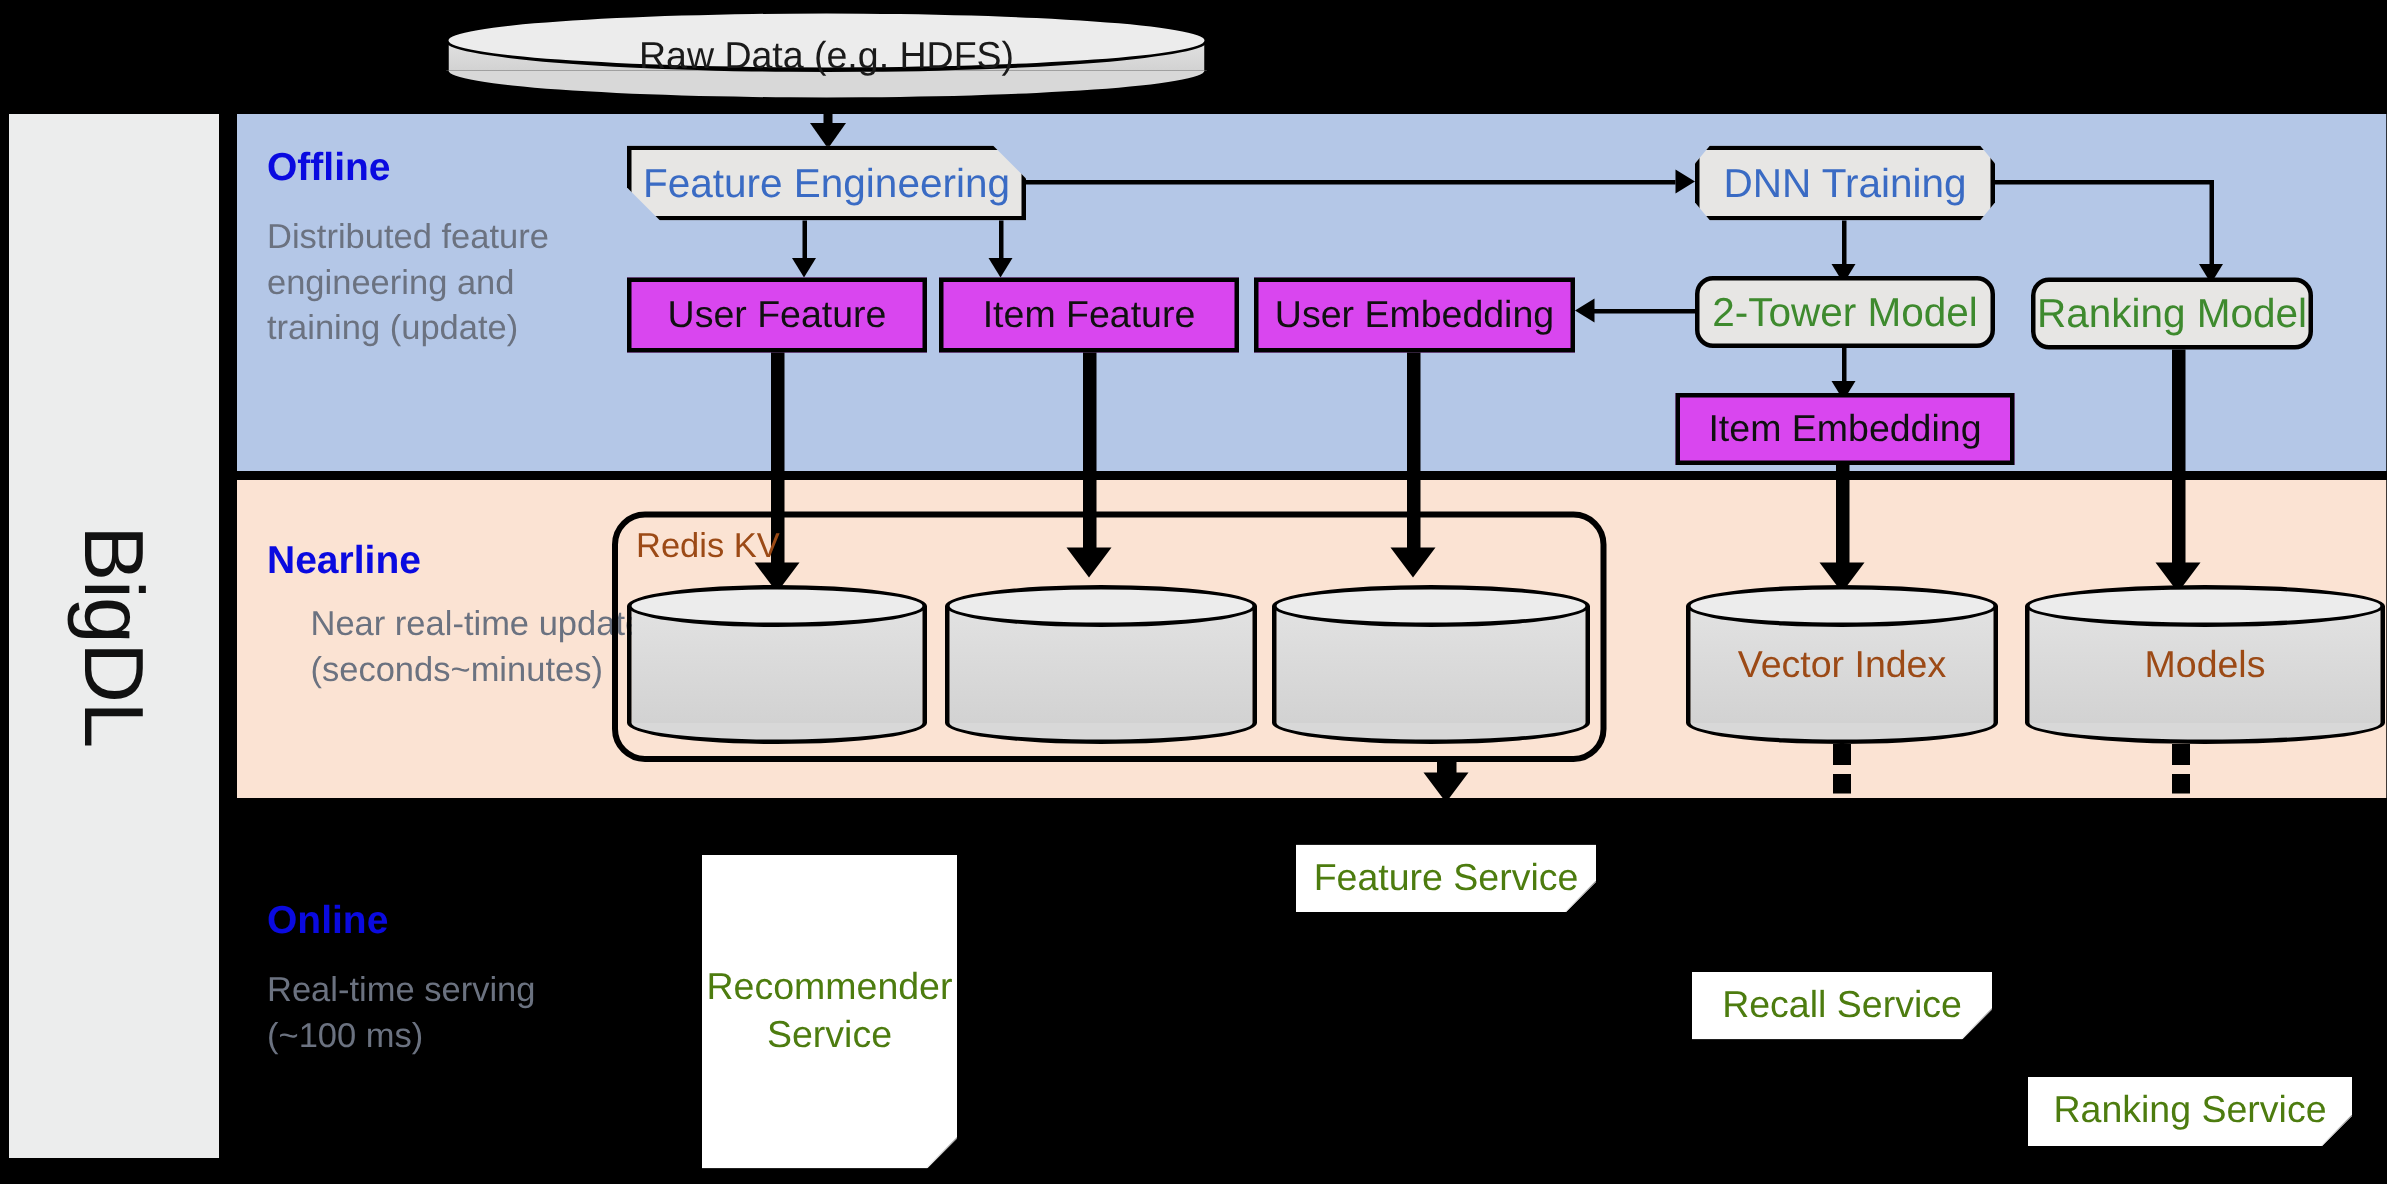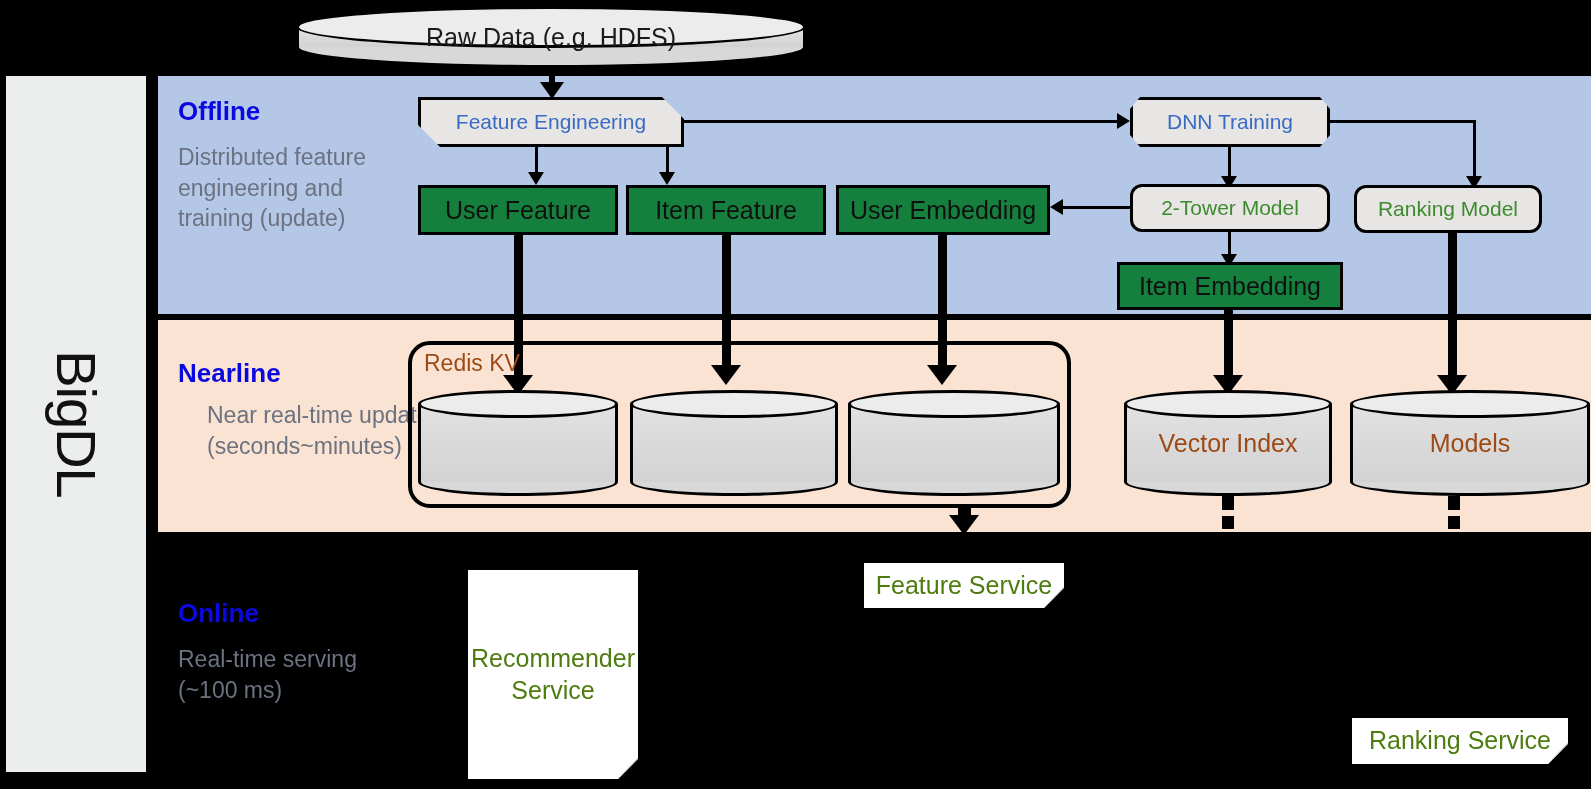--- a/index.html
+++ b/index.html
@@ -26,24 +26,24 @@
   #lbl-near-t{left:178px;top:358px;}
   #lbl-near-d{left:178px;top:400px;width:250px;margin-left:29px;}
   #lbl-on-t{left:178px;top:598px;}
   #lbl-on-d{left:178px;top:644px;}
 
   
   .box{position:absolute;box-sizing:border-box;display:flex;align-items:center;
        justify-content:center;text-align:center;}
 
   
-  .store{background:#15803d;border:3px solid #000;color:#101010;font-size:25px;}
-
-  
-  .proc{background:#e7e6e4;border:3px solid #000;color:#3a6bc4;font-size:21px;}
+  .store{background:#d946ef;border:3px solid #000;color:#101010;font-size:25px;}
+
+  
+  .proc{background:#e7e6e4;border:3px solid #000;color:#3a6bc4;font-size:27px;}
   .proc.green{color:#3e8a2e;}
 
   
   .rnd{border-radius:12px;}
 
   
   .clip-tr-bl{clip-path:polygon(0 0, calc(100% - 22px) 0, 100% 22px, 100% 100%, 22px 100%, 0 calc(100% - 22px));}
   
   .clip-notch{clip-path:polygon(0 12px, 10px 0, calc(100% - 10px) 0, 100% 12px, 100% calc(100% - 12px),
              calc(100% - 10px) 100%, 10px 100%, 0 calc(100% - 12px));}
@@ -230,19 +230,23 @@
   <div class="doc" style="left:468px;top:570px;width:170px;height:209px;">
     <span>Recommender Service</span>
     <span class="fold"></span>
   </div>
 
   <div class="doc" style="left:864px;top:563px;width:200px;height:45px;">
     <span>Feature Service</span>
     <span class="fold"></span>
   </div>
 
+  <div class="doc" style="left:1128px;top:648px;width:200px;height:45px;">
+    <span>Recall Service</span>
+    <span class="fold"></span>
+  </div>
 
   <div class="doc" style="left:1352px;top:718px;width:216px;height:46px;">
     <span>Ranking Service</span>
     <span class="fold"></span>
   </div>
 
 </div>
 
 </body></html>

